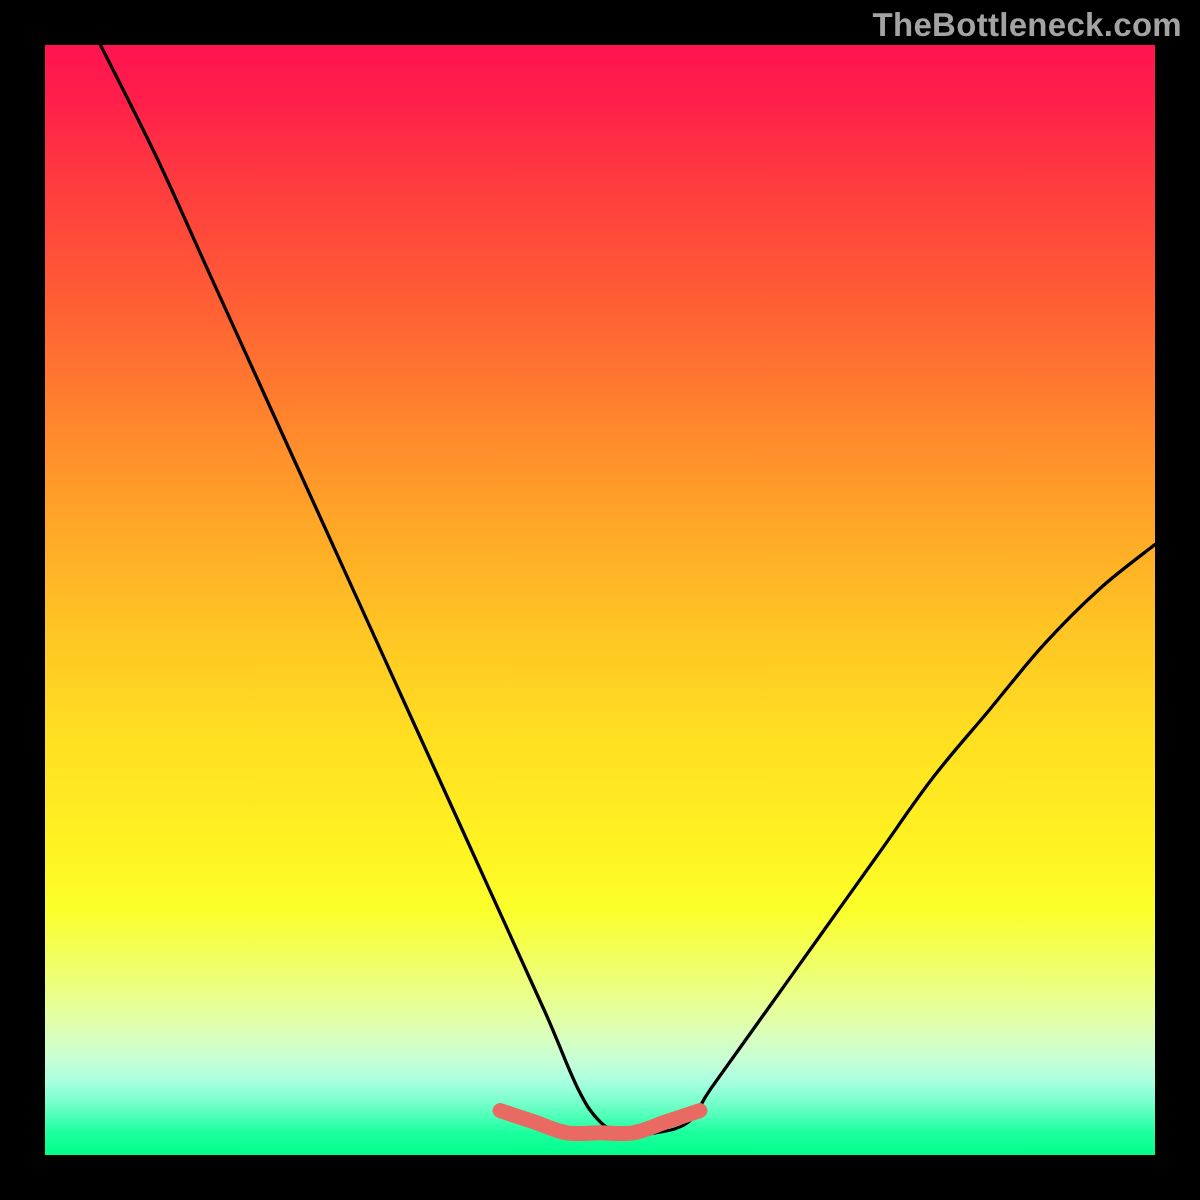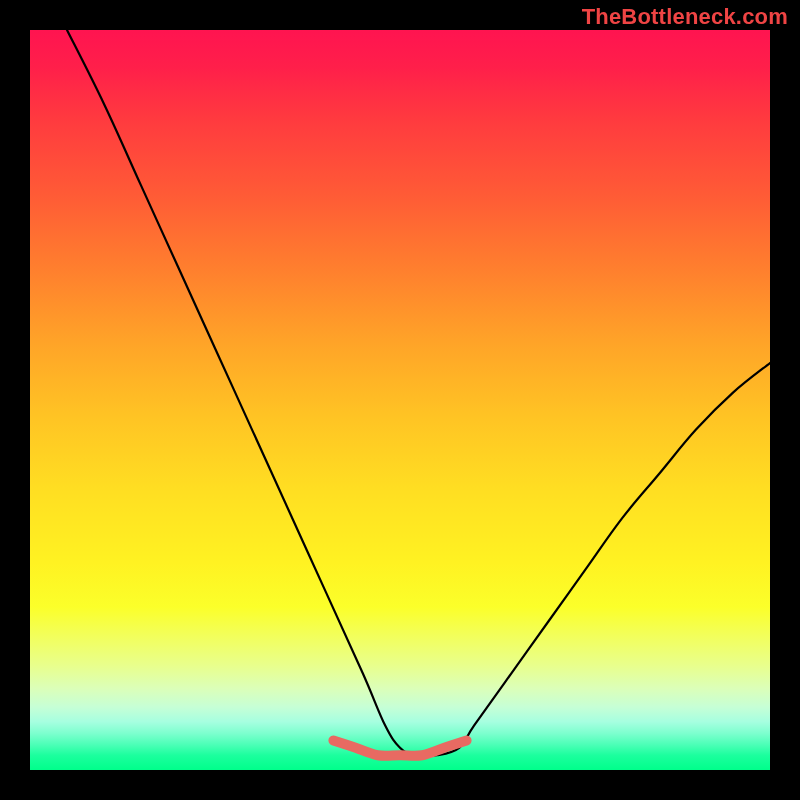--- a/index.html
+++ b/index.html
@@ -10,21 +10,21 @@
     height: 800px;
     background: #000;
   }
   .watermark {
     position: absolute;
     top: 4px;
     right: 12px;
     font-family: Arial, Helvetica, sans-serif;
     font-size: 22px;
     font-weight: 600;
-    color: #ef4444;
+    color: #a3a3a3;
     letter-spacing: 0.2px;
     z-index: 5;
   }
   .plot-area {
     position: absolute;
     top: 30px;
     left: 30px;
     width: 740px;
     height: 740px;
     overflow: hidden;

